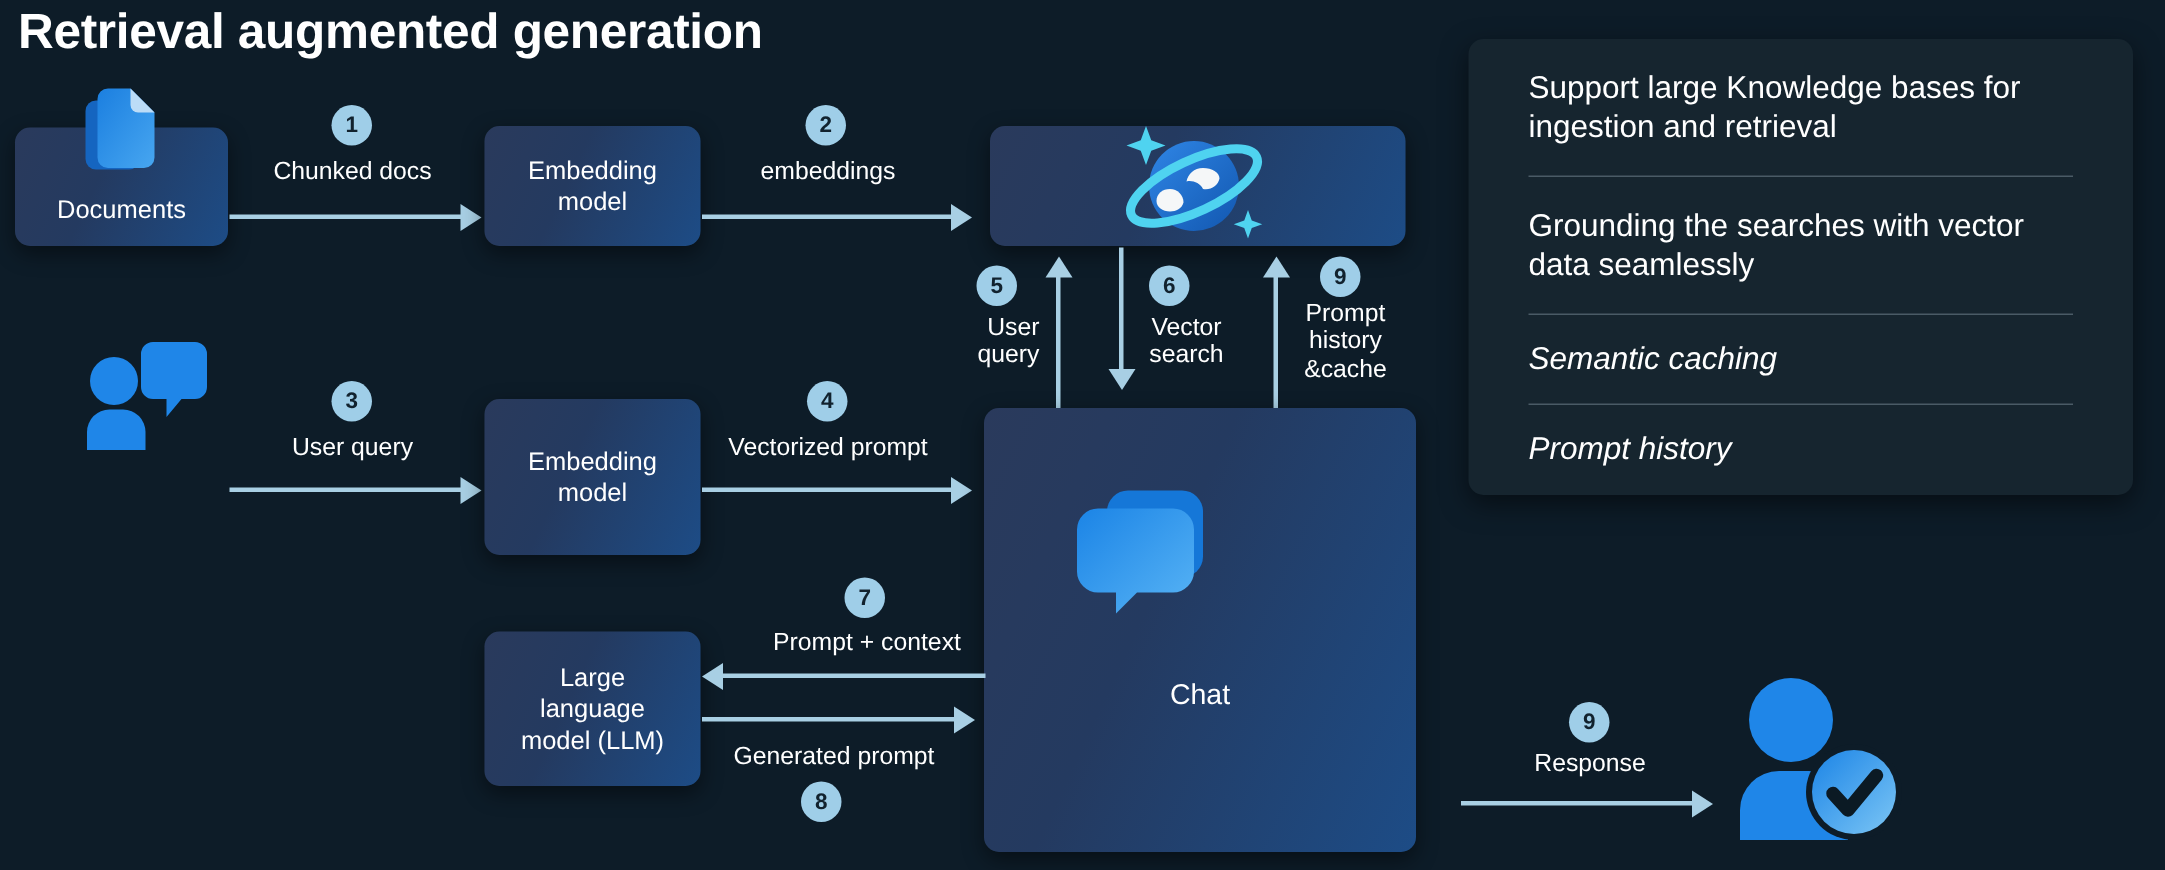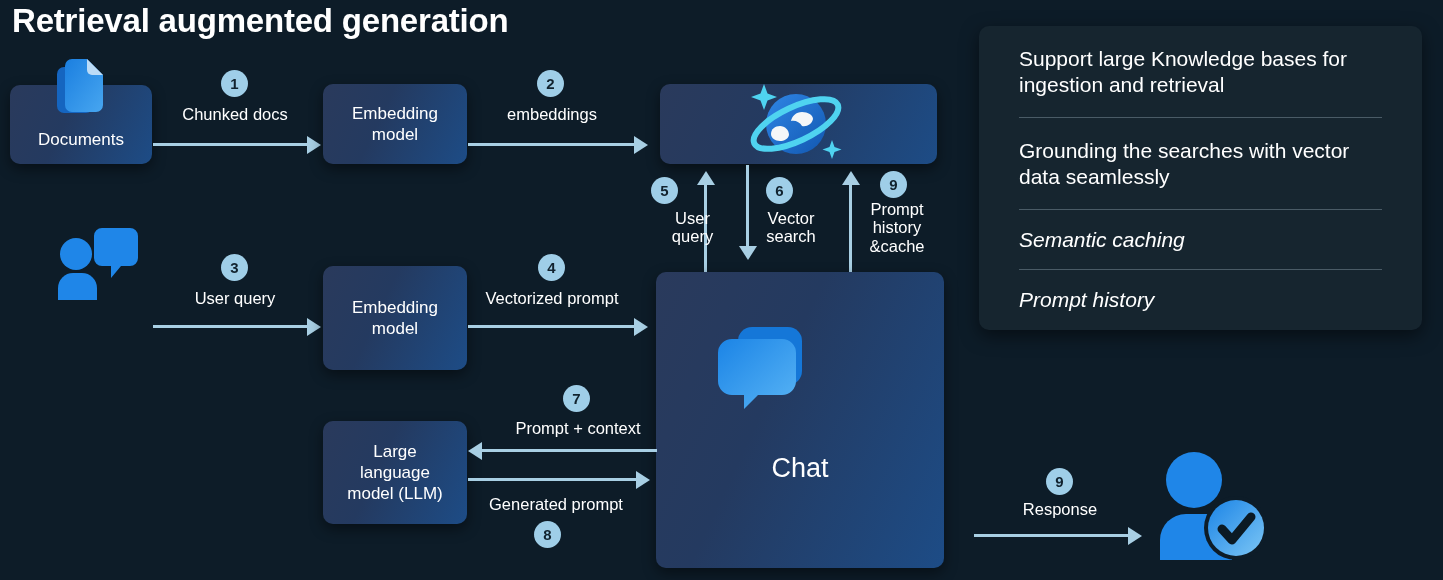--- a/index.html
+++ b/index.html
@@ -22,21 +22,21 @@
   
   .box{
     position:absolute;border-radius:10px;
     background:linear-gradient(115deg,#2a3a5c 0%,#243a60 40%,#1d4c86 100%);
     box-shadow:0 5px 14px rgba(0,0,0,.45);
     display:flex;align-items:center;justify-content:center;
     text-align:center;box-sizing:border-box;
   }
   .box .lbl{font-size:17px;line-height:1.25;color:#fff;padding:0 6px;}
   .box.small .lbl{font-size:14.5px;line-height:1.3;}
-  .box.big .lbl{font-size:27px;}
+  .box.big .lbl{font-size:19px;}
 
   
   .hline{position:absolute;height:3px;background:#a8cfe4;}
   .vline{position:absolute;width:3px;background:#a8cfe4;}
   .ahead{position:absolute;width:0;height:0;}
   .ahead.right{border-top:9px solid transparent;border-bottom:9px solid transparent;border-left:14px solid #a8cfe4;}
   .ahead.left{border-top:9px solid transparent;border-bottom:9px solid transparent;border-right:14px solid #a8cfe4;}
   .ahead.up{border-left:9px solid transparent;border-right:9px solid transparent;border-bottom:14px solid #a8cfe4;}
   .ahead.down{border-left:9px solid transparent;border-right:9px solid transparent;border-top:14px solid #a8cfe4;}
 
@@ -127,21 +127,21 @@
           <stop offset="0" stop-color="#2f86e6"></stop>
             <stop offset="1" stop-color="#1257b0"></stop>
         </linearGradient>
       </defs>
     </svg>
   </div>
 
   <div class="vline" style="left:704px;top:183px;height:94px;"></div>
   <div class="ahead up" style="left:697px;top:171px;"></div>
   <div class="badge" style="left:651px;top:177px;">5</div>
-  <div class="albl" style="left:656px;top:209px;width:73px;">User
+  <div class="albl" style="left:620px;top:209px;width:73px;text-align:right;">User
 query</div>
 
   <div class="vline" style="left:746px;top:165px;height:84px;"></div>
   <div class="ahead down" style="left:739px;top:246px;"></div>
   <div class="badge" style="left:766px;top:177px;">6</div>
   <div class="albl" style="left:753px;top:209px;width:76px;">Vector
 search</div>
 
   <div class="vline" style="left:849px;top:183px;height:94px;"></div>
   <div class="ahead up" style="left:842px;top:171px;"></div>

